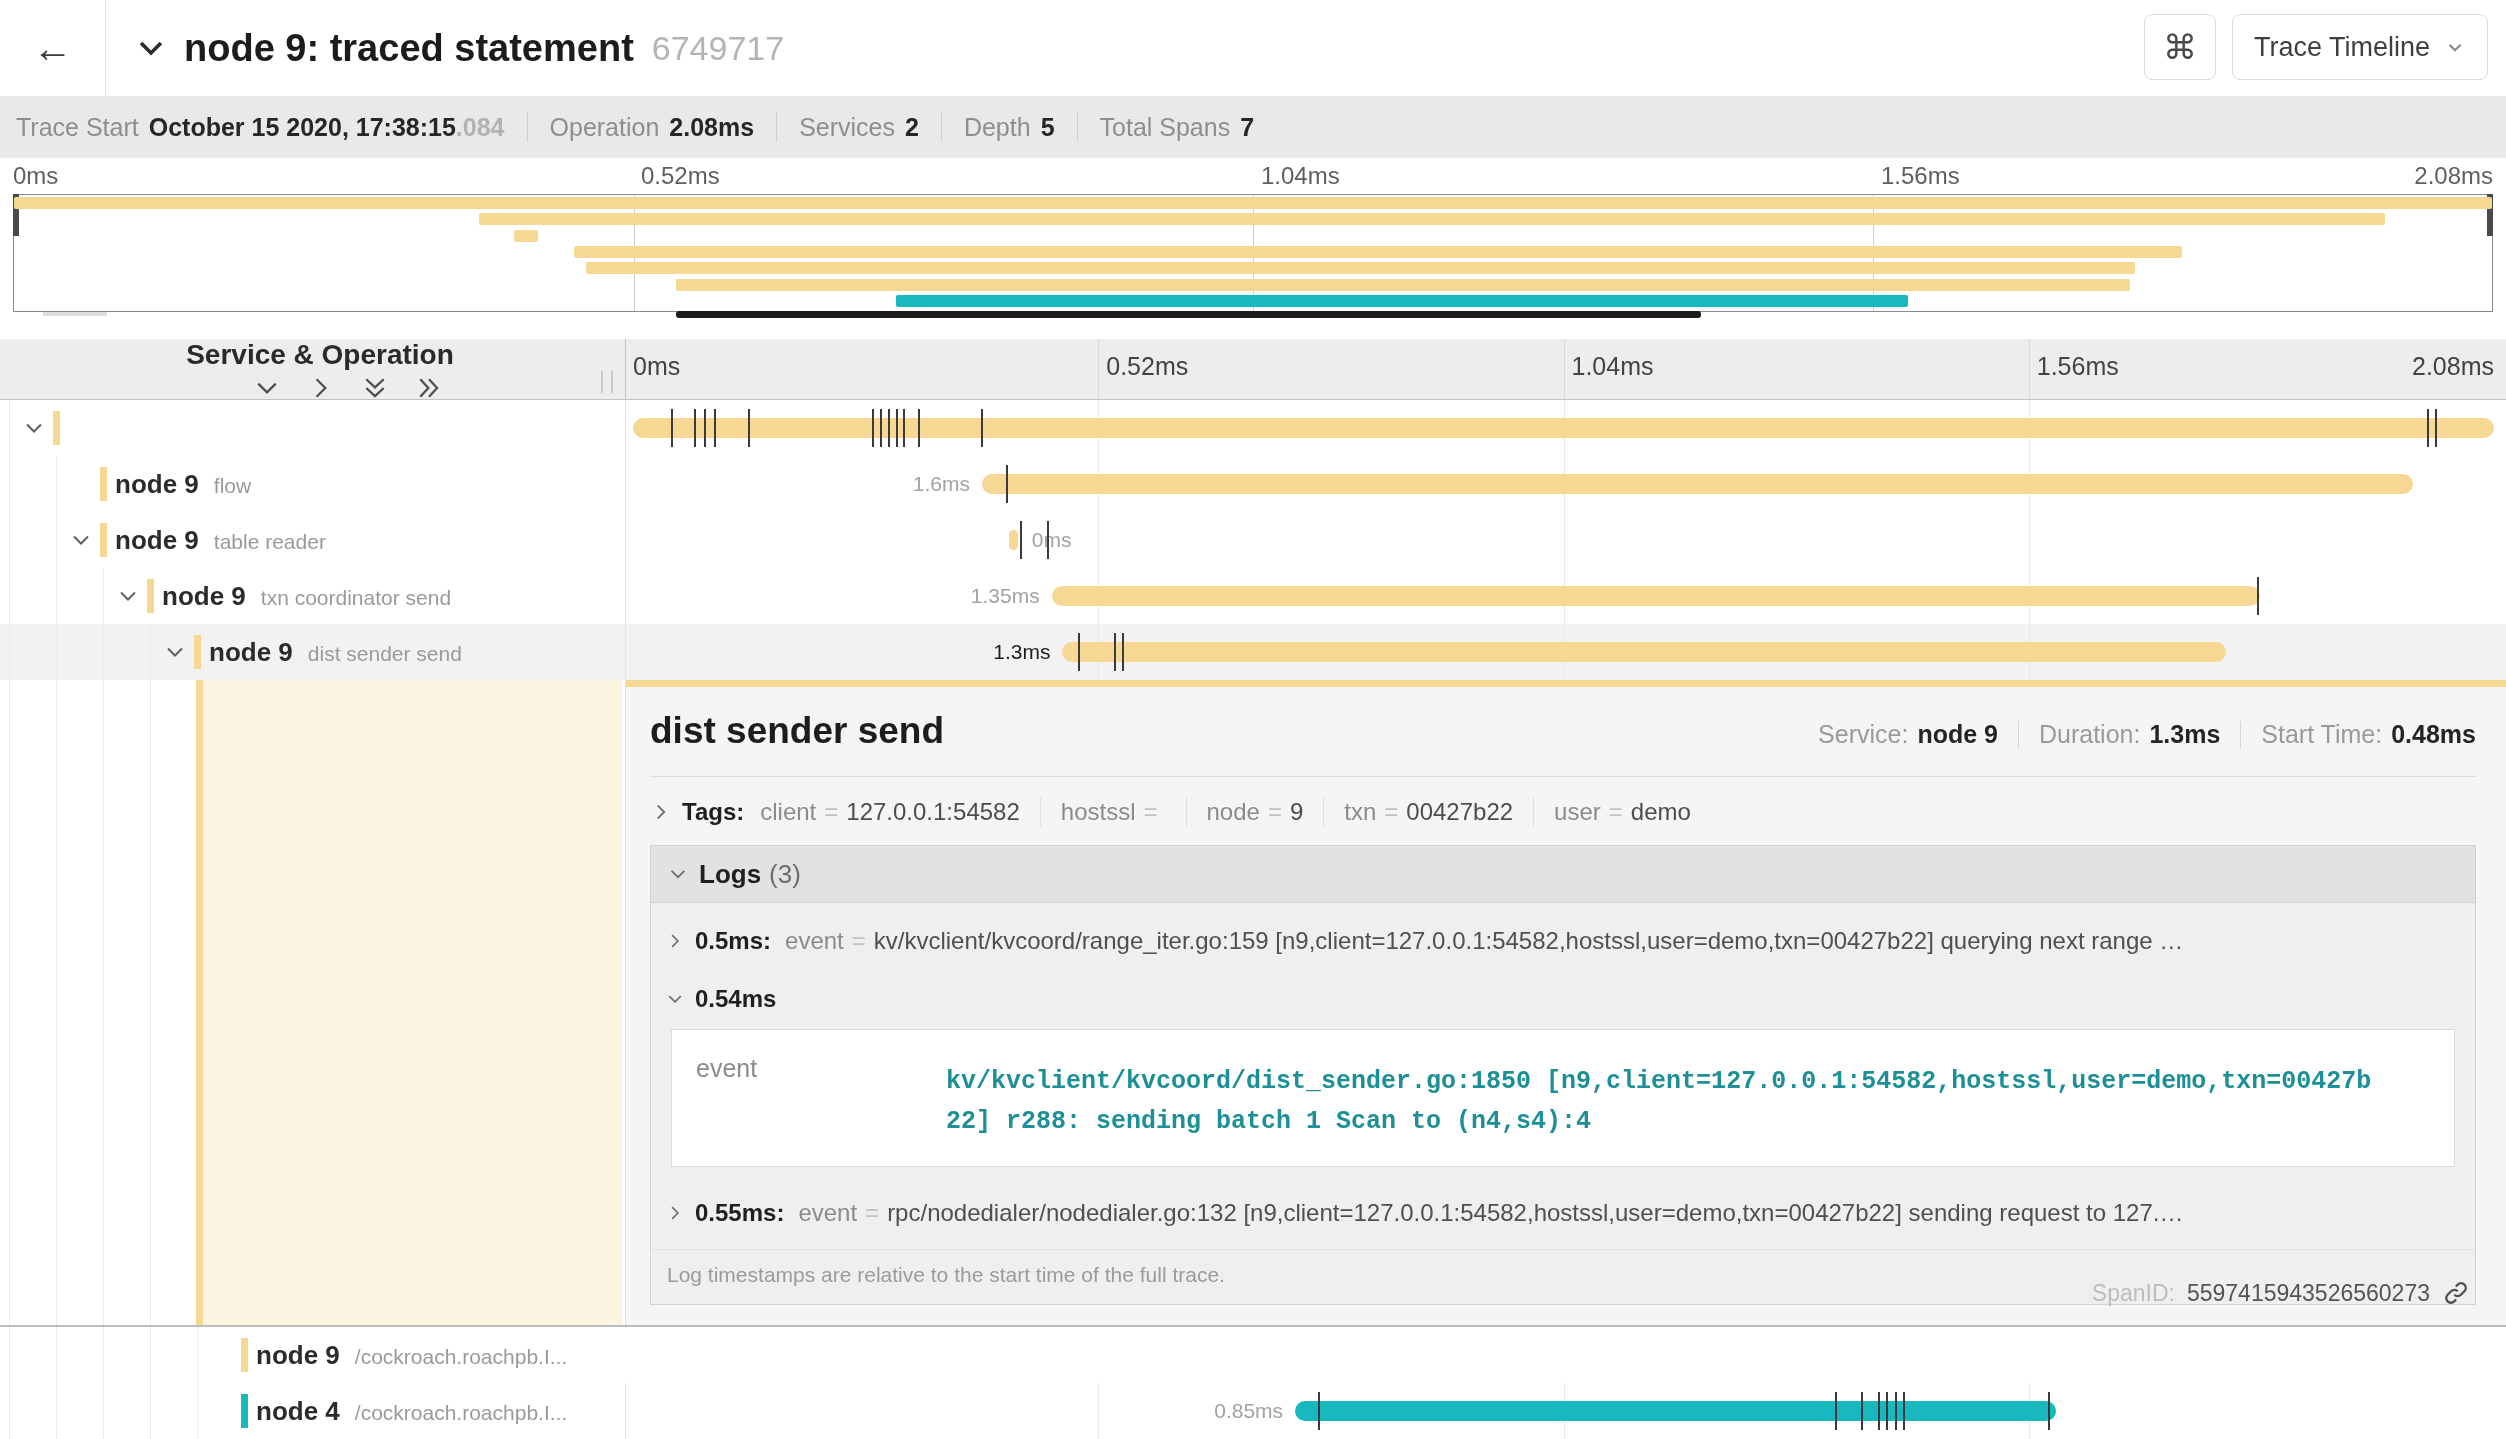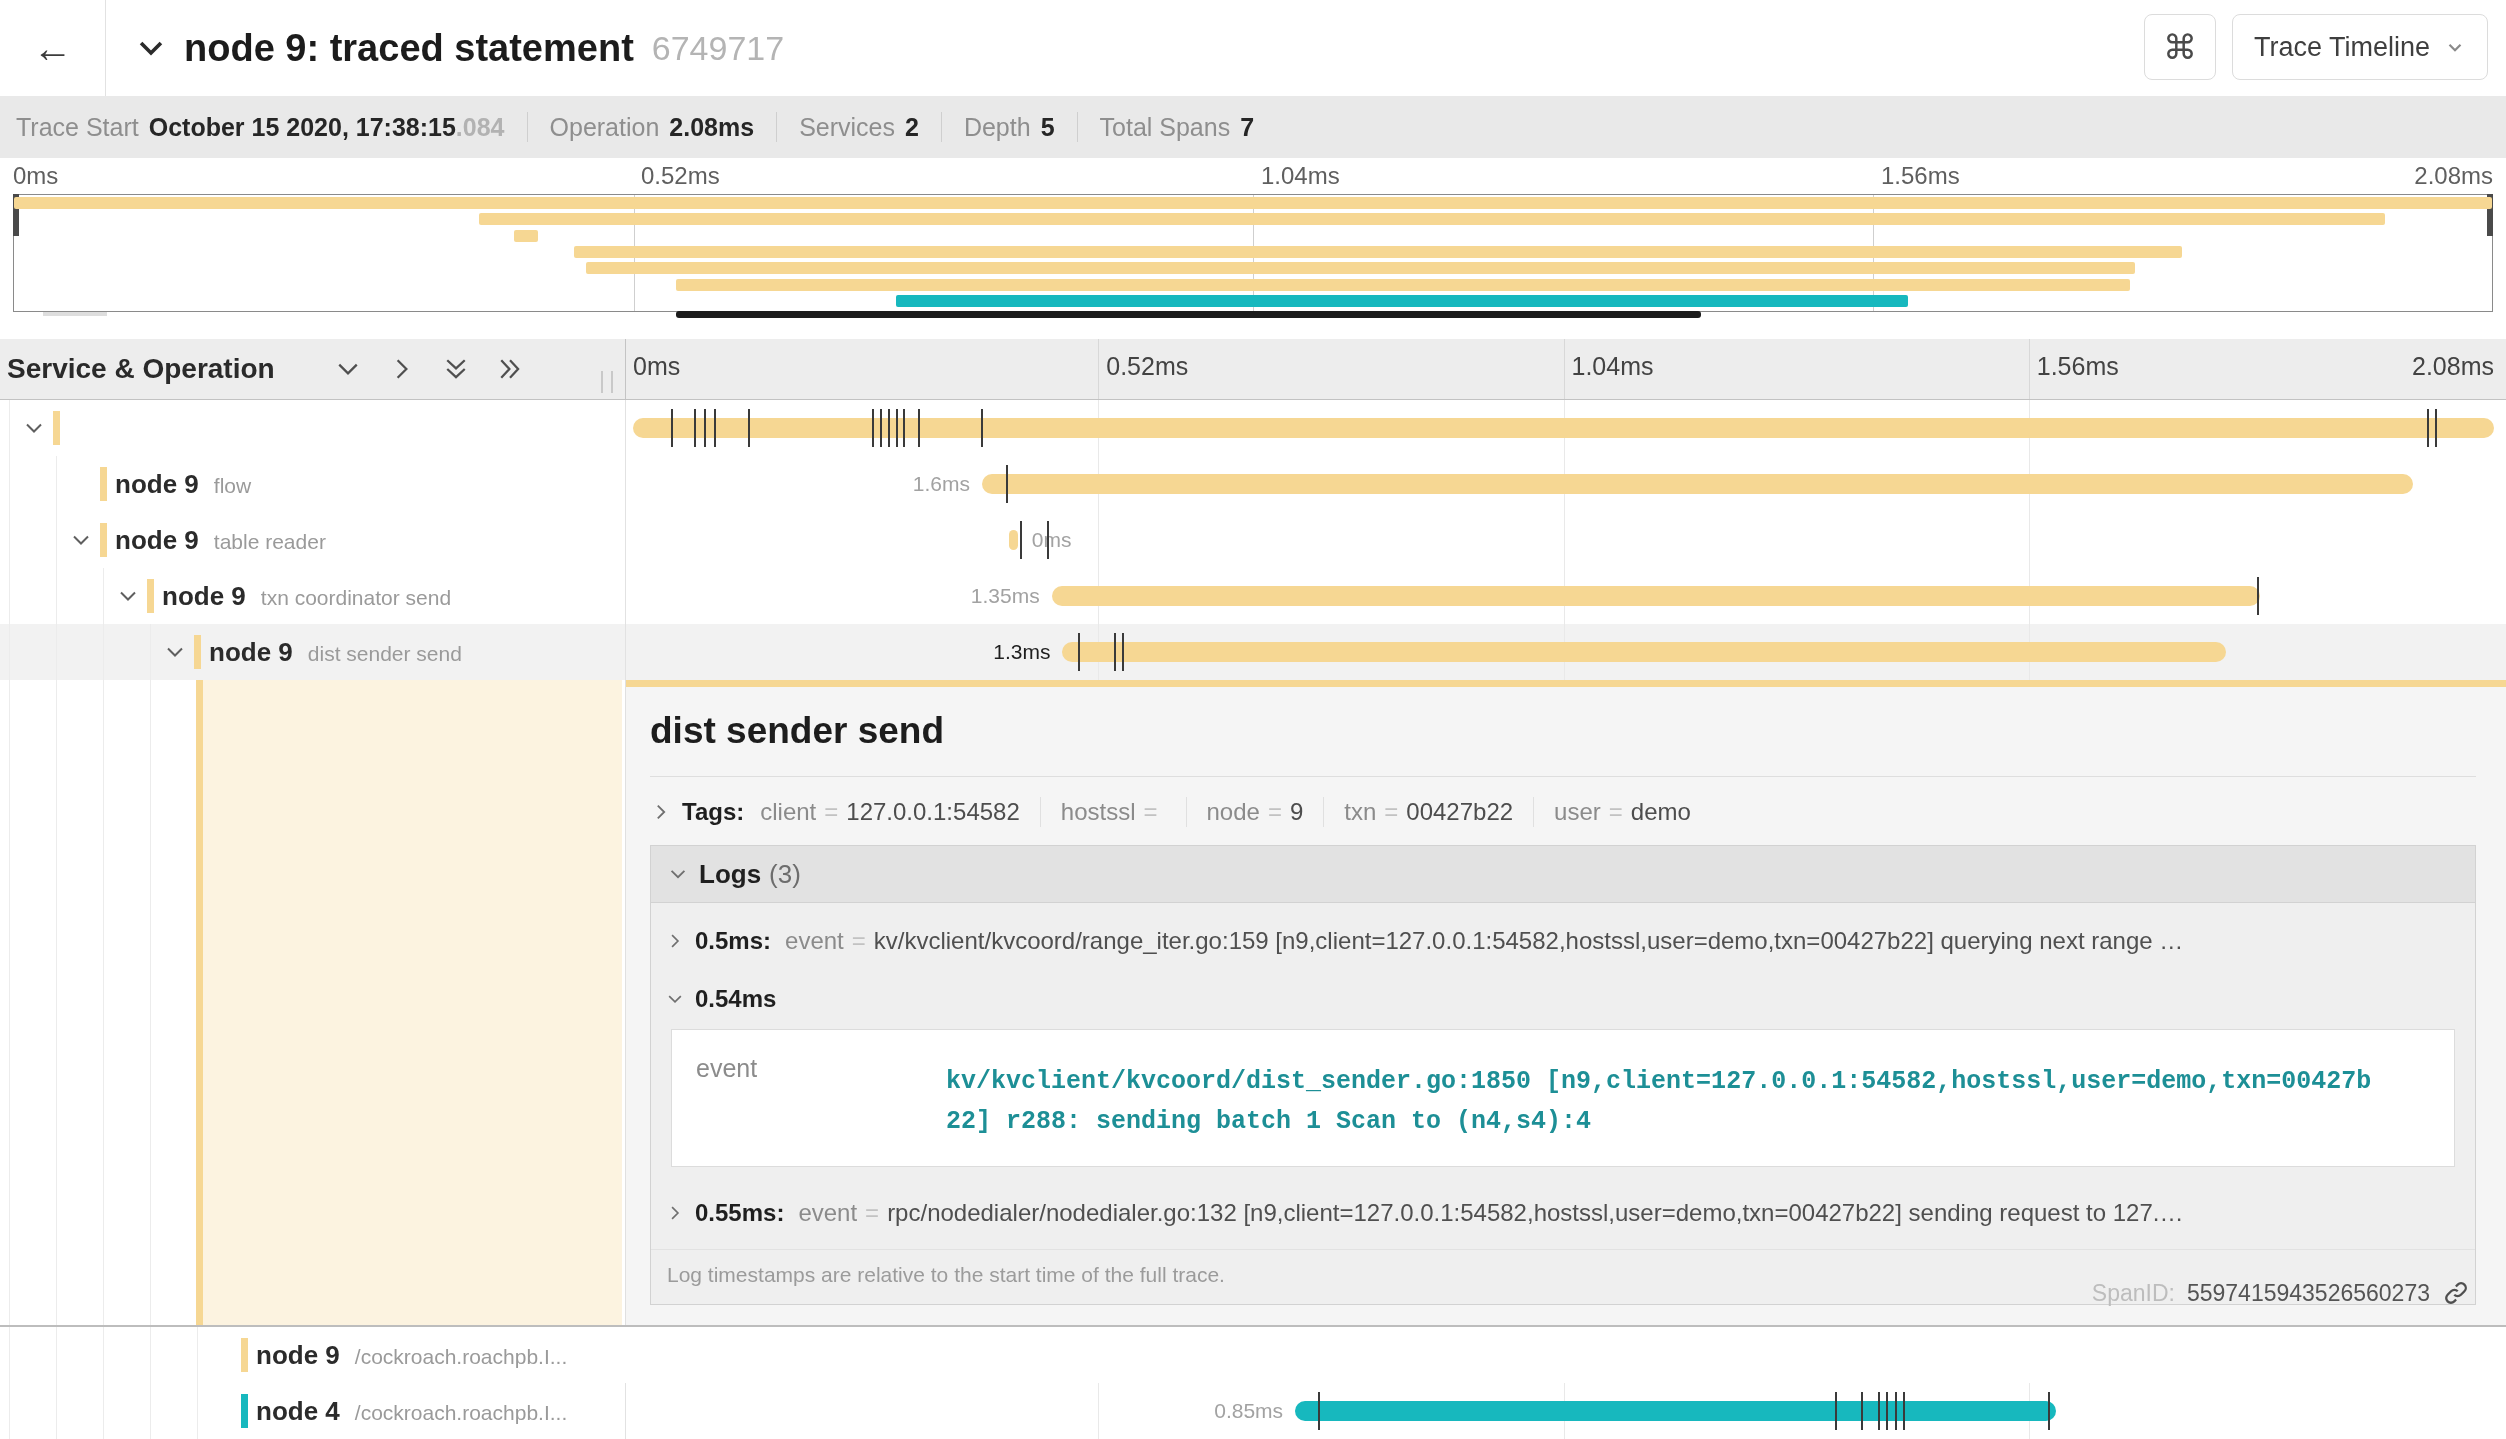--- a/index.html
+++ b/index.html
@@ -44,21 +44,21 @@
   .mm-grid { position:absolute; top:0; bottom:0; width:1px; background:#cfcfcf; }
   .mm-bar { position:absolute; height:12px; border-radius:2px; }
   .mm-handle { position:absolute; top:-1px; width:6px; height:42px; background:#4a4a4a; }
   .mm-scrollrow { position:relative; height:8px; margin-top:-1px; }
   .mm-thumb { position:absolute; top:0; height:7px; background:#1c1c1c; border-radius:3px; }
   .mm-track { position:absolute; top:1px; height:4px; background:#dedede; }
   .gap { height:20px; }
 
   
   .tl-header { height:61px; background:#ededed; border-bottom:1px solid #c2c2c2; display:flex; }
-  .tl-header-left { width:625px; display:flex; align-items:center; padding-left:7px; position:relative; }
+  .tl-header-left { width:625px; display:flex; align-items:center; padding-left:15px; position:relative;flex-direction:column; }
   .soh-title { font-size:28px; font-weight:700; color:#2a2a2a; white-space:nowrap; }
   .collapse-ctrls { display:flex; gap:20px; margin-left:56px; color:#4f4f4f; }
   .ctrl-ic { display:flex; cursor:pointer; padding:2px; }
   .col-resizer { position:absolute; right:12px; bottom:6px; width:12px; height:22px;
     border-left:2px solid #c9c9c9; border-right:2px solid #c9c9c9; cursor:col-resize; }
   .tl-header-right { flex:1; position:relative; border-left:1px solid #c4c4c4; }
   .tl-inner { position:absolute; left:7px; right:12px; top:0; bottom:0; }
   .tick-label { position:absolute; font-size:25px; color:#434343; top:13px; white-space:nowrap; }
   .hdr-grid { position:absolute; top:0; bottom:0; width:1px; background:#d8d8d8; }
 
@@ -387,20 +387,27 @@
     <div class="guide" style="left:103px"></div>
     <div class="guide" style="left:150px"></div>
     <div class="d-colorbar" id="d-colorbar" style="background: rgb(246, 215, 147);"></div>
     <div class="d-cream"></div>
   </div>
   <div class="detail-main">
     <div class="d-topstripe" id="d-topstripe" style="background: rgb(246, 215, 147);"></div>
 
     <div class="detail-head">
       <span class="detail-title">dist sender send</span>
+      <span class="detail-meta">
+        <span><span>Service:</span><span class="meta-val">node 9</span></span>
+        <span class="meta-sep"></span>
+        <span><span>Duration:</span><span class="meta-val">1.3ms</span></span>
+        <span class="meta-sep"></span>
+        <span><span>Start Time:</span><span class="meta-val">0.48ms</span></span>
+      </span>
     </div>
     <div class="detail-divider"></div>
 
     <div class="tags-row">
       <span class="sec-chevron">
         <svg width="22" height="22" viewBox="0 0 24 24" fill="none" stroke="currentColor" stroke-width="2">
             <polyline points="8.5 5 15.5 12 8.5 19"></polyline>
           </svg>
       </span>
       <span class="tags-label">Tags:</span>

